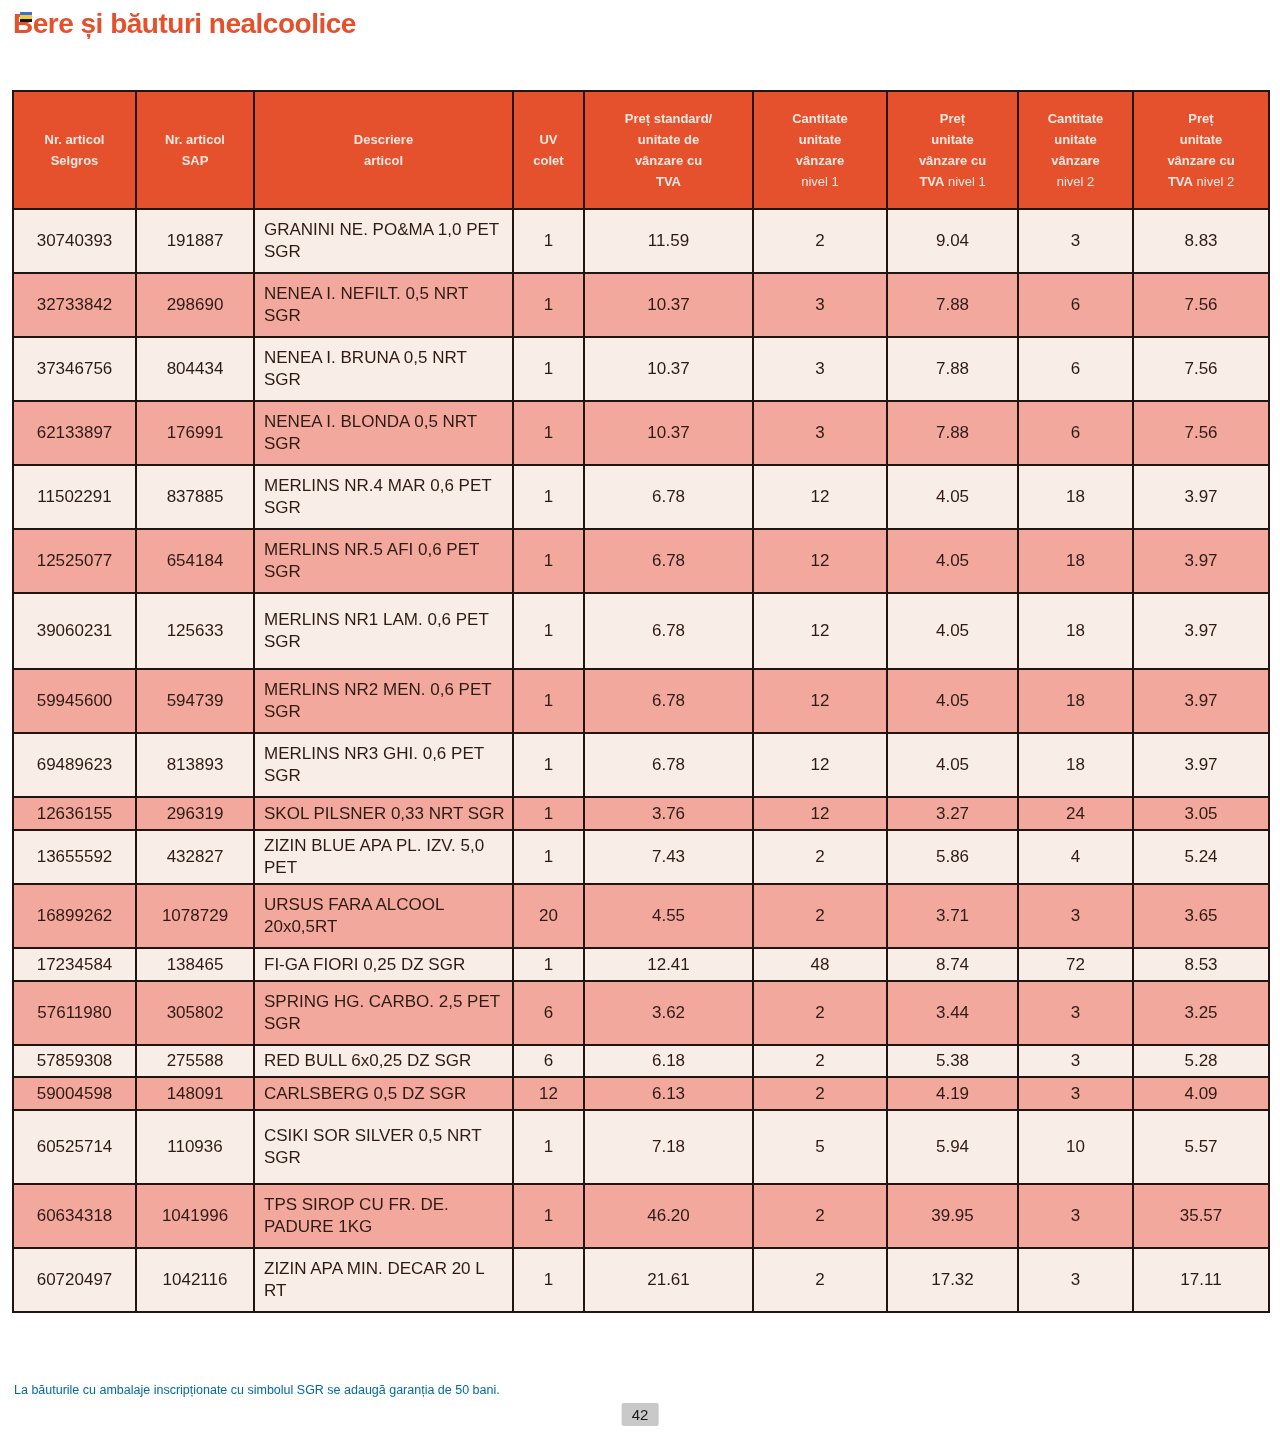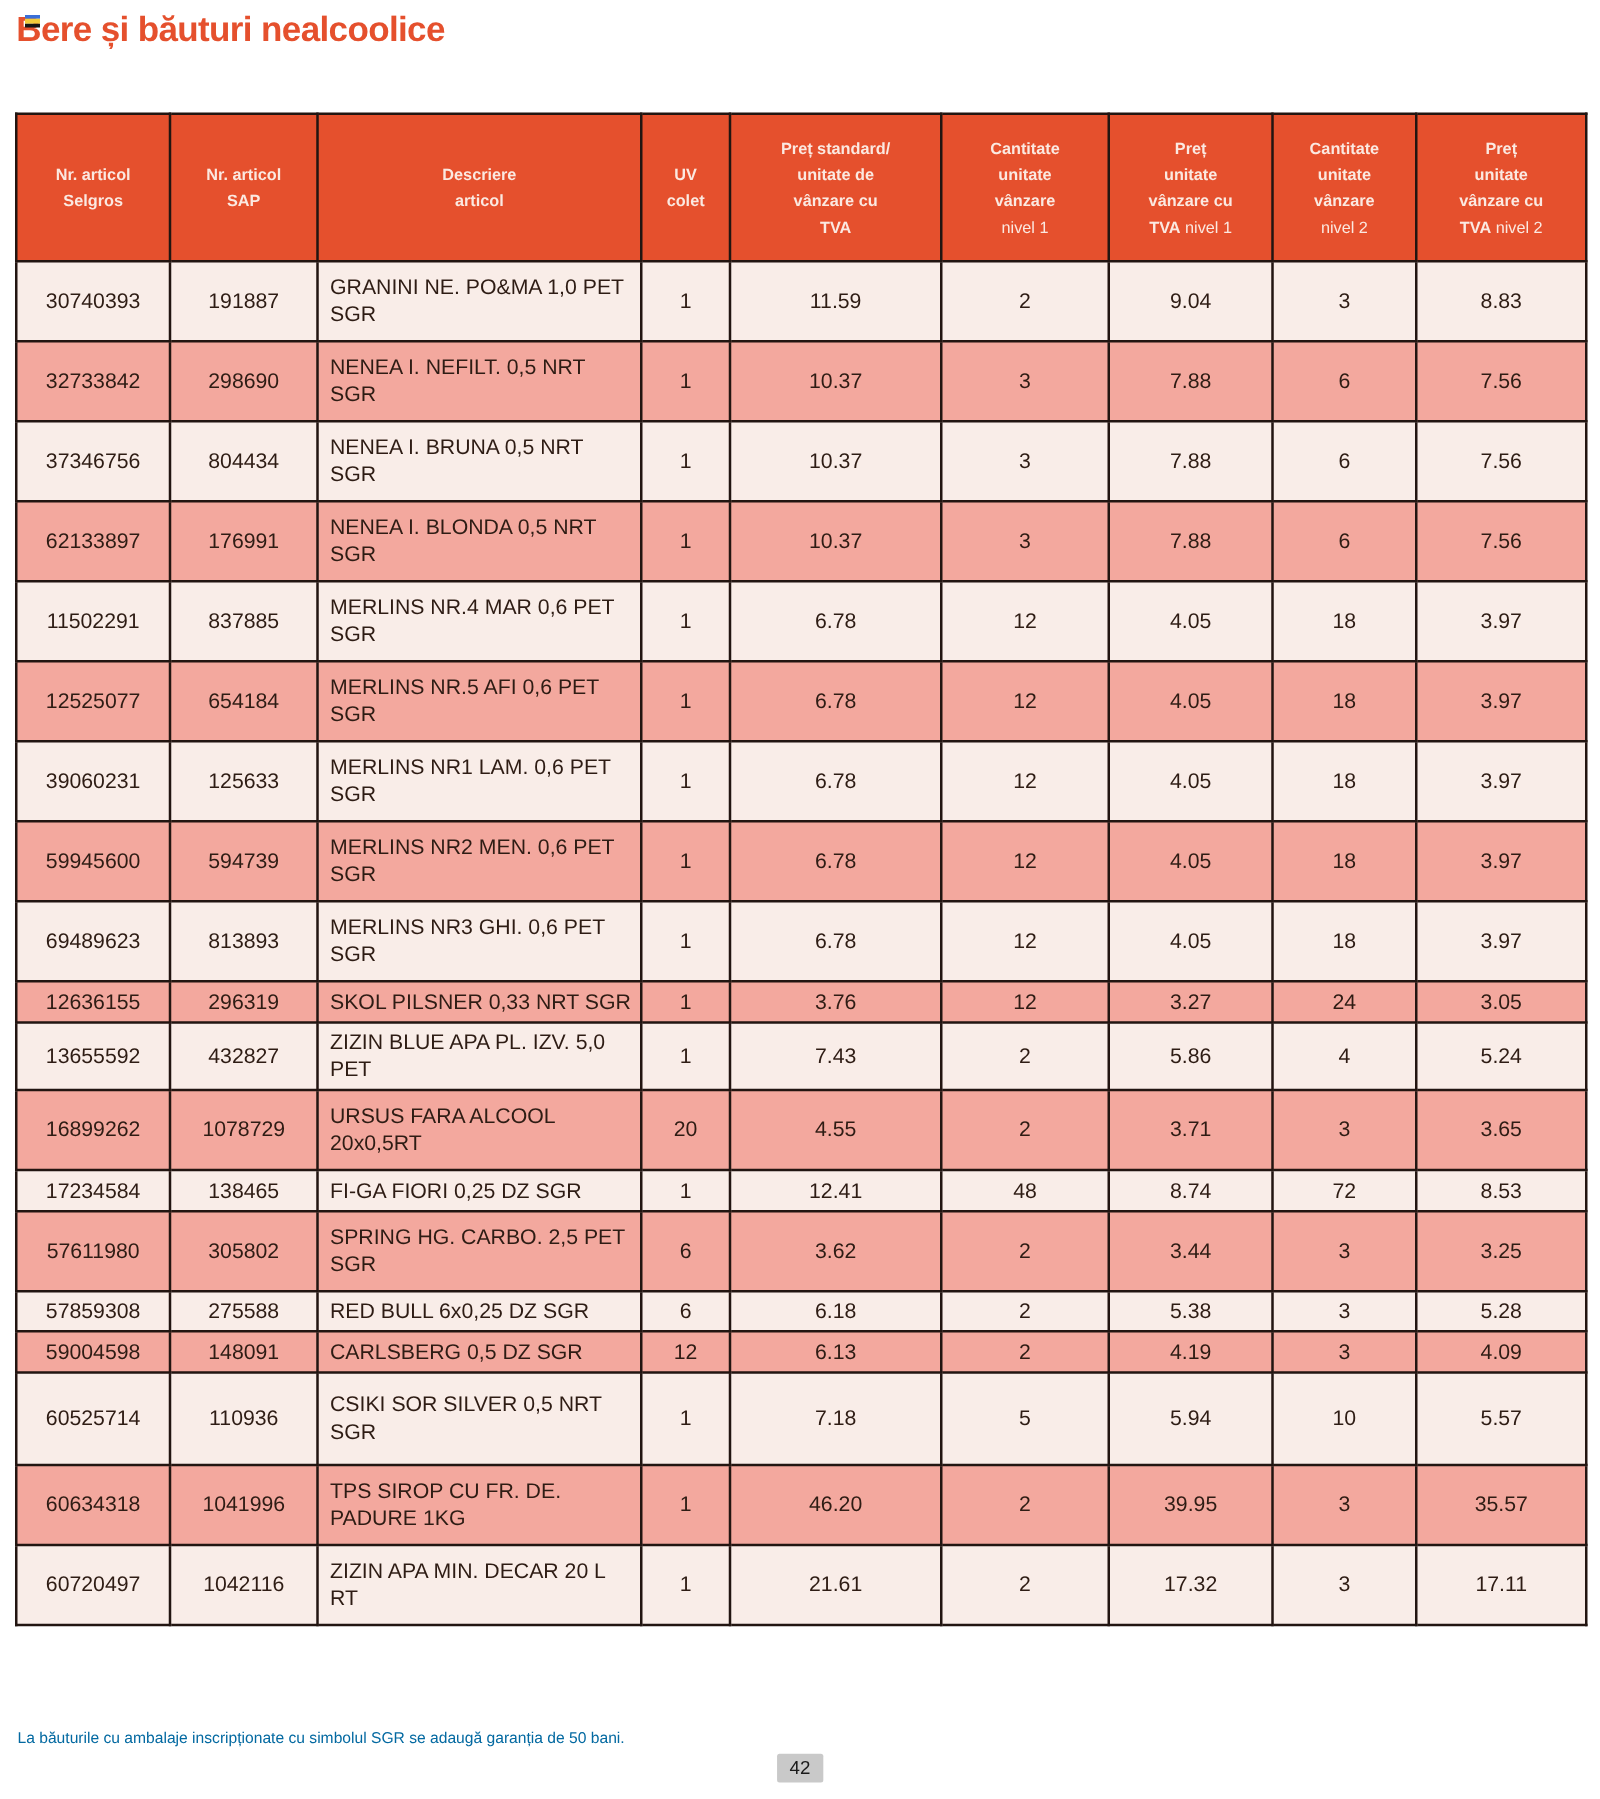--- a/index.html
+++ b/index.html
@@ -211,21 +211,21 @@
         <td class="desc">
           <span class="desc-text">MERLINS NR.5 AFI 0,6 PET SGR</span>
         </td>
         <td>1</td>
         <td>6.78</td>
         <td>12</td>
         <td>4.05</td>
         <td>18</td>
         <td>3.97</td>
       </tr>
-      <tr class="light" style="height: 64px;">
+      <tr class="light" style="height: 76px;">
         <td>39060231</td>
         <td>125633</td>
         <td class="desc">
           <span class="desc-text">MERLINS NR1 LAM. 0,6 PET SGR</span>
         </td>
         <td>1</td>
         <td>6.78</td>
         <td>12</td>
         <td>4.05</td>
         <td>18</td>

